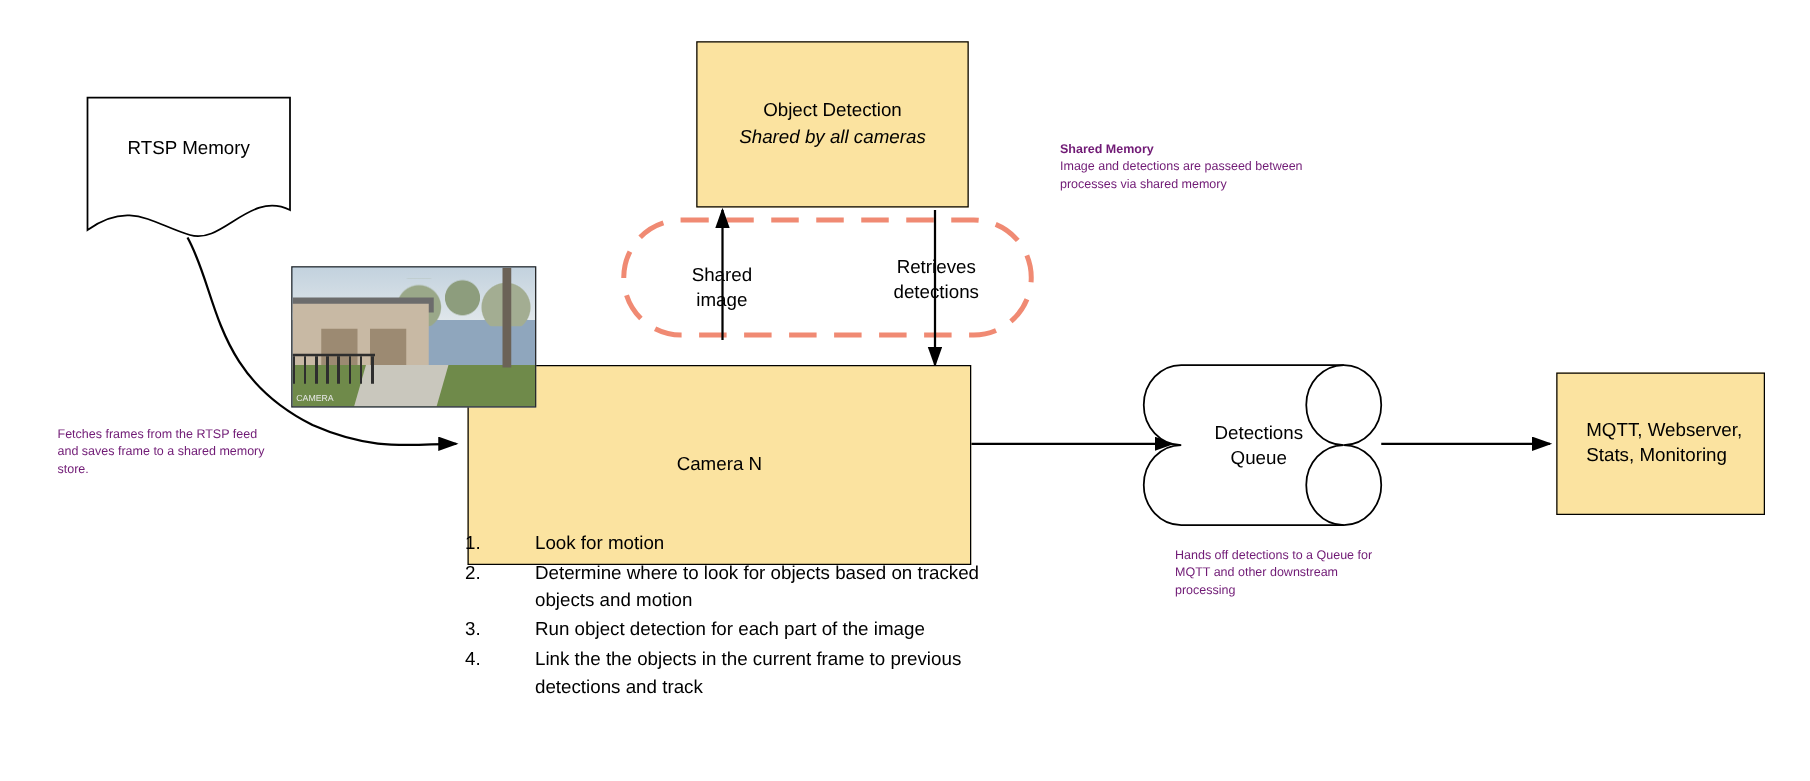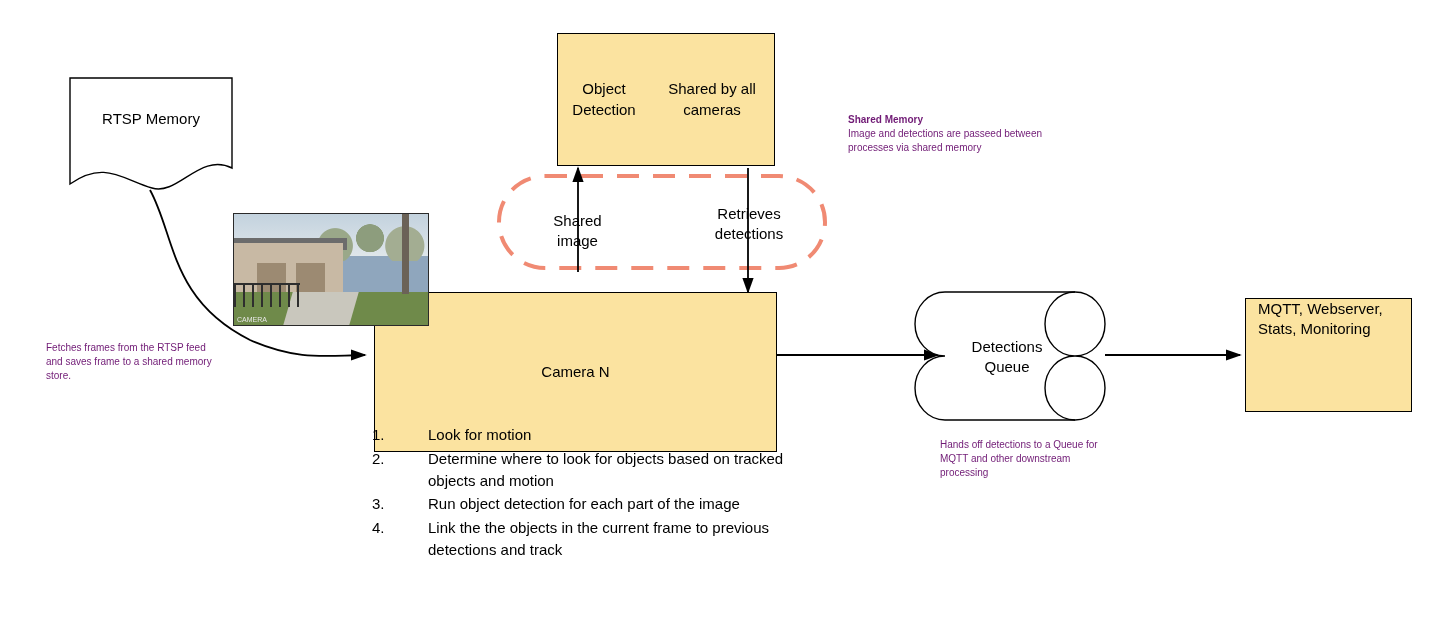--- a/index.html
+++ b/index.html
@@ -27,28 +27,29 @@
     pointer-events: none;
   }
   .node {
     position: absolute;
     box-sizing: border-box;
   }
   .box-yellow {
     background: #fbe3a0;
     border: 1px solid #000000;
     display: flex;
-    flex-direction: row;
+    flex-direction: column;
     align-items: center;
     justify-content: center;
     text-align: center;
     font-size: 15px;
     line-height: 1.35;
   }
   .box-yellow .sub {
+    font-style: italic;
   }
   .note {
     position: absolute;
     font-size: 10px;
     line-height: 1.42;
     color: #701a75;
   }
   .note b {
     font-weight: bold;
   }
@@ -254,20 +255,20 @@
 
   <div class="cyl-text" style="left:948px; top:337px; width:118px;">
     <div>Detections</div>
     <div>Queue</div>
   </div>
 
   <div class="note" style="left:940px; top:438px; width:170px;">
     <div>Hands off detections to a Queue for MQTT and other downstream processing</div>
   </div>
 
-  <div class="node box-yellow" style="left:1245px; top:298px; width:167px; height:114px; align-items:flex-start; padding-left:12px;">
+  <div class="node box-yellow" style="left:1245px; top:298px; width:167px; height:114px; align-items:flex-start; padding-left:23px;">
     <div style="text-align:left; width:100%;">
       <div>MQTT, Webserver,</div>
       <div>Stats, Monitoring</div>
     </div>
   </div>
 
 </div>
 
 </body></html>

